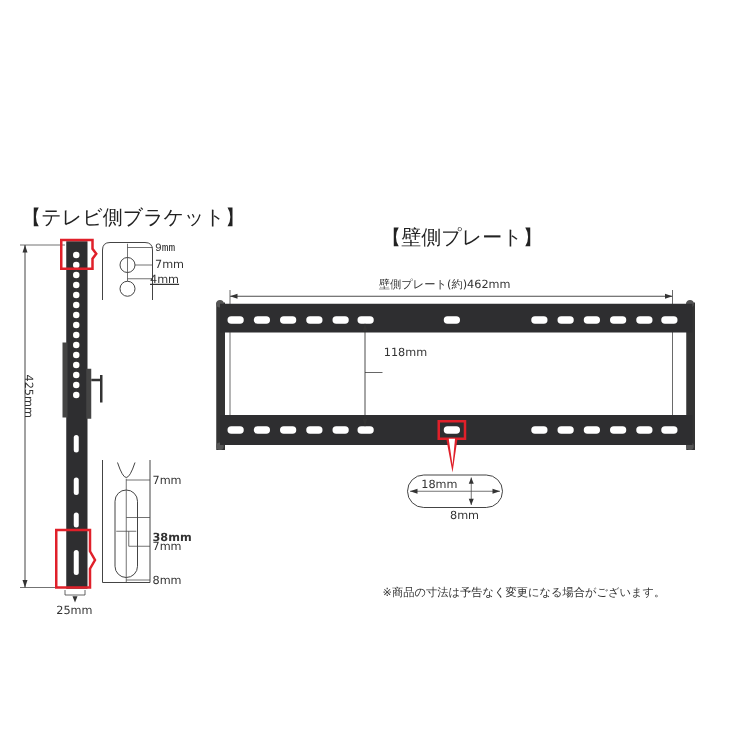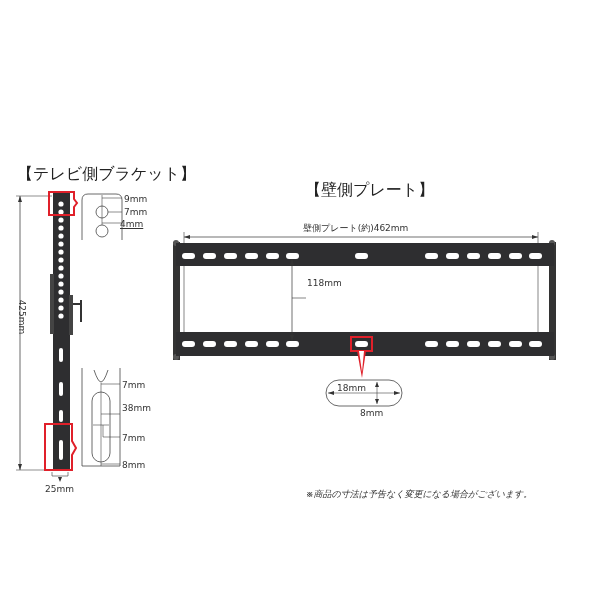--- a/index.html
+++ b/index.html
@@ -150,30 +150,30 @@
     <rect x="326" y="380" width="76" height="26" rx="13" fill="none" stroke="#444" stroke-width="0.8"></rect>
     <line x1="328" y1="393" x2="400" y2="393" stroke="#444" stroke-width="0.6"></line>
     <polygon points="328,393 334,391 334,395" fill="#333"></polygon>
     <polygon points="400,393 394,391 394,395" fill="#333"></polygon>
     <line x1="377" y1="382" x2="377" y2="404" stroke="#444" stroke-width="0.6"></line>
     <polygon points="377,382 375,387 379,387" fill="#333"></polygon>
     <polygon points="377,404 375,399 379,399" fill="#333"></polygon>
   </g>
 </svg>
 
-<div class="abs lbl" style="left:124px; top:194px;">9mm</div>
+<div class="abs lbl" style="left:124px; top:194px;font-family:Liberation Mono, monospace;">9mm</div>
 <div class="abs lbl" style="left:124px; top:207px;">7mm</div>
 <div class="abs lbl" style="left:120px; top:219px;text-decoration:underline;">4mm</div>
 
 <div class="abs lbl" style="left:122px; top:380px;">7mm</div>
-<div class="abs lbl" style="left:122px; top:403px;">38mm</div>
+<div class="abs lbl" style="left:122px; top:426px;font-weight:bold;">38mm</div>
 <div class="abs lbl" style="left:122px; top:433px;">7mm</div>
 <div class="abs lbl" style="left:122px; top:460px;">8mm</div>
 
 <div class="abs lbl" style="left:2px; top:312px; transform:rotate(90deg); transform-origin:center; width:40px; text-align:center;">425mm</div>
 <div class="abs lbl" style="left:45px; top:484px;">25mm</div>
 
 <div class="abs lbl" style="left:303px; top:223px;">壁側プレート(約)462mm</div>
 <div class="abs lbl" style="left:307px; top:278px;">118mm</div>
 <div class="abs lbl" style="left:337px; top:383px;">18mm</div>
 <div class="abs lbl" style="left:360px; top:408px;">8mm</div>
 
-<div class="abs note" style="left:306px; top:488px;font-style:italic;">※商品の寸法は予告なく変更になる場合がございます。</div>
+<div class="abs note" style="left:306px; top:468px;">※商品の寸法は予告なく変更になる場合がございます。</div>
 
 </body></html>

